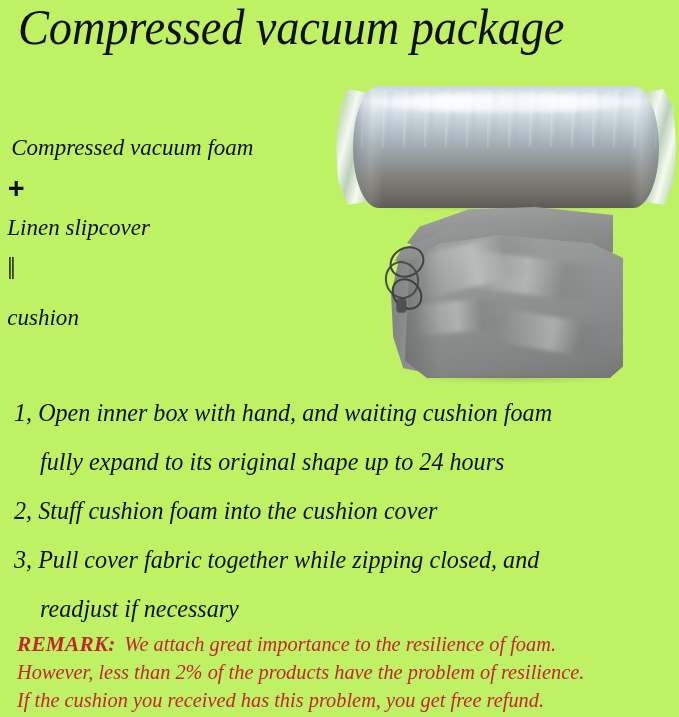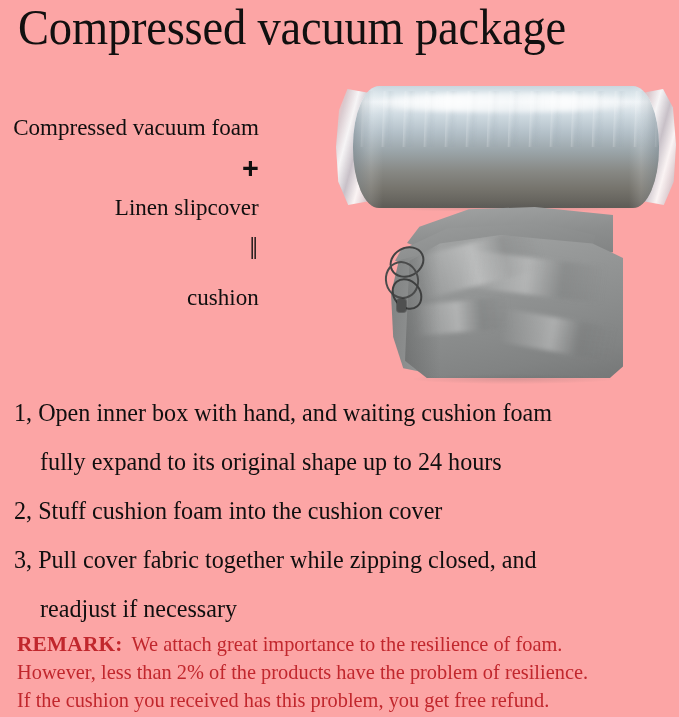--- a/index.html
+++ b/index.html
@@ -13,21 +13,22 @@
     position: relative;
     overflow: hidden;
     font-family: "Liberation Serif", "DejaVu Serif", serif;
     color: #100f0f;
     -webkit-font-smoothing: antialiased;
   }
 
   .page {
     position: absolute;
     inset: 0;
-    background: #fca5a5;
+    background: #bef264;
+    font-style: italic;
   }
 
   
   .title {
     position: absolute;
     left: 18px;
     top: -2px;
     width: 650px;
     font-size: 50px;
     line-height: 58px;
@@ -35,23 +36,23 @@
     transform: scaleX(0.93);
     transform-origin: left top;
     white-space: nowrap;
     color: #111010;
   }
 
   
   .equation {
     position: absolute;
     left: 2px;
-    top: 112px;
+    top: 132px;
     width: 262px;
-    text-align: right;
+    text-align: left;
   }
   .eq-line {
     font-size: 24px;
     line-height: 30px;
     white-space: nowrap;
     transform: scaleX(0.96);
   }
   .eq-term-1 { margin-left: 4px; }
   .eq-op {
     font-size: 30px;

